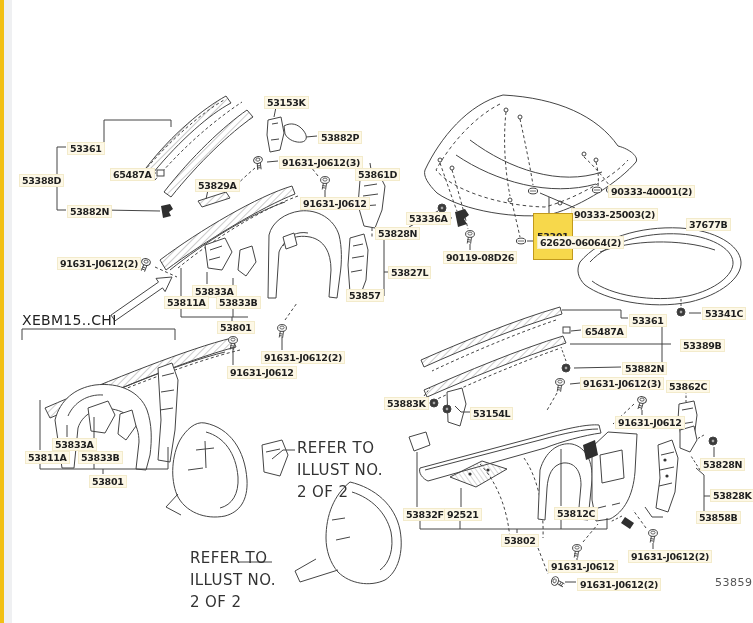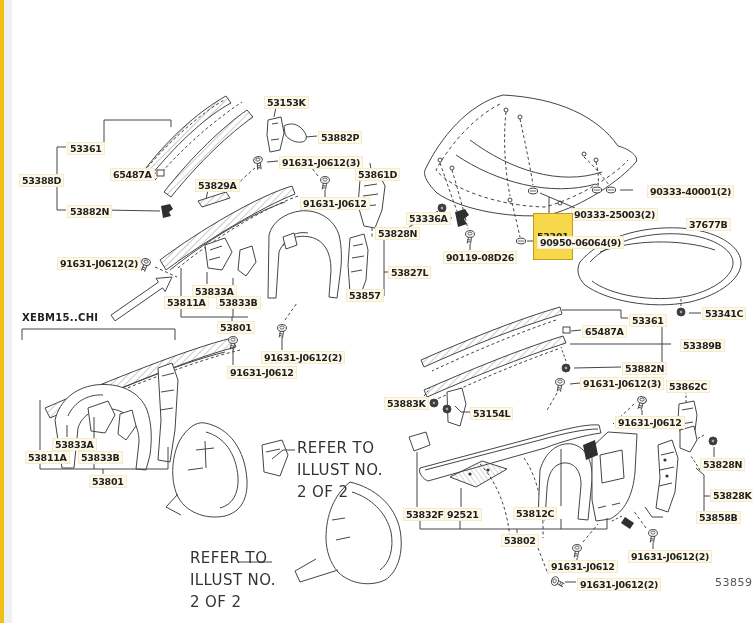--- a/index.html
+++ b/index.html
@@ -7,21 +7,21 @@
        font-family:"DejaVu Sans","Liberation Sans",sans-serif;}
   #stage{position:absolute;inset:0;width:753px;height:623px;}
   .edge-yellow{position:absolute;left:0;top:0;width:4px;height:623px;background:#F2C014;z-index:3;}
   .edge-gray{position:absolute;left:4px;top:0;width:8px;height:623px;background:#EFF0F2;z-index:3;}
   svg.art{position:absolute;left:0;top:0;z-index:1;}
   .lbl{position:absolute;z-index:2;font-size:9.5px;font-weight:bold;letter-spacing:-0.3px;
        color:#1f1f1f;background:#FDF8E7;border:1px solid #F3EBCB;padding:0 2px;line-height:11px;
        white-space:nowrap;}
   .lbl.hl{background:#F7D84B;border:1px solid #C29A1C;padding:17px 3px;color:#222;}
   .plain{position:absolute;z-index:2;color:#222;white-space:nowrap;}
-  .model-code{font-size:10px;font-weight:bold;letter-spacing:0.3px;}
+  .model-code{font-size:14px;font-weight:normal;letter-spacing:0.3px;}
   .refer{font-size:15px;line-height:1.45;letter-spacing:0.4px;color:#333;font-weight:500;}
   .sheet-num{font-size:11px;color:#555;letter-spacing:0.5px;}
 </style>
 </head>
 <body>
 
 <div id="stage">
   <div class="edge-yellow"></div>
   <div class="edge-gray"></div>
 
@@ -296,29 +296,29 @@
   </svg>
 
   <span class="lbl" style="left:264px;top:96px">53153K</span>
   <span class="lbl" style="left:318px;top:131px">53882P</span>
   <span class="lbl" style="left:67px;top:142px">53361</span>
   <span class="lbl" style="left:279px;top:156px">91631-J0612(3)</span>
   <span class="lbl" style="left:355px;top:168px">53861D</span>
   <span class="lbl" style="left:110px;top:168px">65487A</span>
   <span class="lbl" style="left:19px;top:174px">53388D</span>
   <span class="lbl" style="left:195px;top:179px">53829A</span>
-  <span class="lbl" style="left:647px;top:185px">90333-40001(2)</span>
+  <span class="lbl" style="left:608px;top:185px">90333-40001(2)</span>
   <span class="lbl" style="left:300px;top:197px">91631-J0612</span>
   <span class="lbl" style="left:67px;top:205px">53882N</span>
   <span class="lbl" style="left:571px;top:208px">90333-25003(2)</span>
   <span class="lbl" style="left:406px;top:212px">53336A</span>
   <span class="lbl hl" style="left:533px;top:213px">53301</span>
   <span class="lbl" style="left:686px;top:218px">37677B</span>
   <span class="lbl" style="left:375px;top:227px">53828N</span>
-  <span class="lbl" style="left:537px;top:236px">90950-06064(9)</span>
+  <span class="lbl" style="left:537px;top:236px">62620-06064(2)</span>
   <span class="lbl" style="left:443px;top:251px">90119-08D26</span>
   <span class="lbl" style="left:57px;top:257px">91631-J0612(2)</span>
   <span class="lbl" style="left:388px;top:266px">53827L</span>
   <span class="lbl" style="left:192px;top:285px">53833A</span>
   <span class="lbl" style="left:346px;top:289px">53857</span>
   <span class="lbl" style="left:164px;top:296px">53811A</span>
   <span class="lbl" style="left:216px;top:296px">53833B</span>
   <span class="lbl" style="left:702px;top:307px">53341C</span>
   <span class="lbl" style="left:629px;top:314px">53361</span>
   <span class="lbl" style="left:217px;top:321px">53801</span>
@@ -333,21 +333,21 @@
   <span class="lbl" style="left:470px;top:407px">53154L</span>
   <span class="lbl" style="left:615px;top:416px">91631-J0612</span>
   <span class="lbl" style="left:52px;top:438px">53833A</span>
   <span class="lbl" style="left:25px;top:451px">53811A</span>
   <span class="lbl" style="left:78px;top:451px">53833B</span>
   <span class="lbl" style="left:700px;top:458px">53828N</span>
   <span class="lbl" style="left:89px;top:475px">53801</span>
   <span class="lbl" style="left:710px;top:489px">53828K</span>
   <span class="lbl" style="left:403px;top:508px">53832F</span>
   <span class="lbl" style="left:444px;top:508px">92521</span>
-  <span class="lbl" style="left:513px;top:507px">53812C</span>
+  <span class="lbl" style="left:554px;top:507px">53812C</span>
   <span class="lbl" style="left:696px;top:511px">53858B</span>
   <span class="lbl" style="left:501px;top:534px">53802</span>
   <span class="lbl" style="left:628px;top:550px">91631-J0612(2)</span>
   <span class="lbl" style="left:548px;top:560px">91631-J0612</span>
   <span class="lbl" style="left:577px;top:578px">91631-J0612(2)</span>
 
   <span class="plain model-code" style="left:22px;top:312px">XEBM15..CHI</span>
   <div class="plain refer" style="left:297px;top:438px">
     <div>REFER TO</div>
     <div>ILLUST NO.</div>

